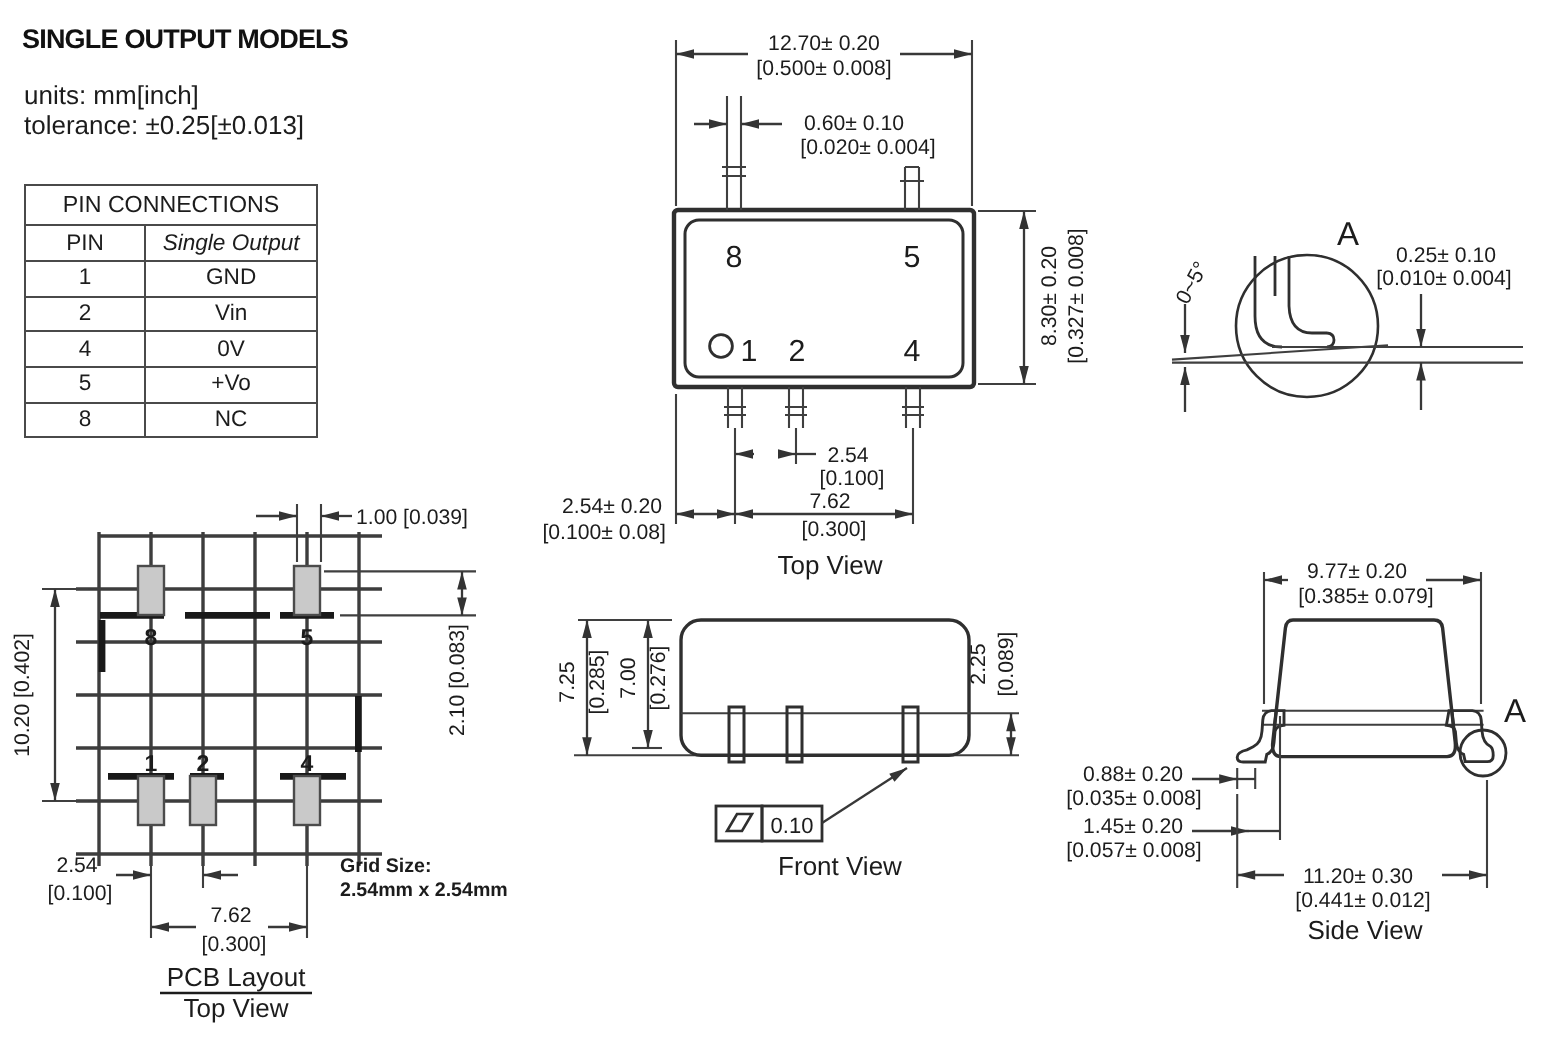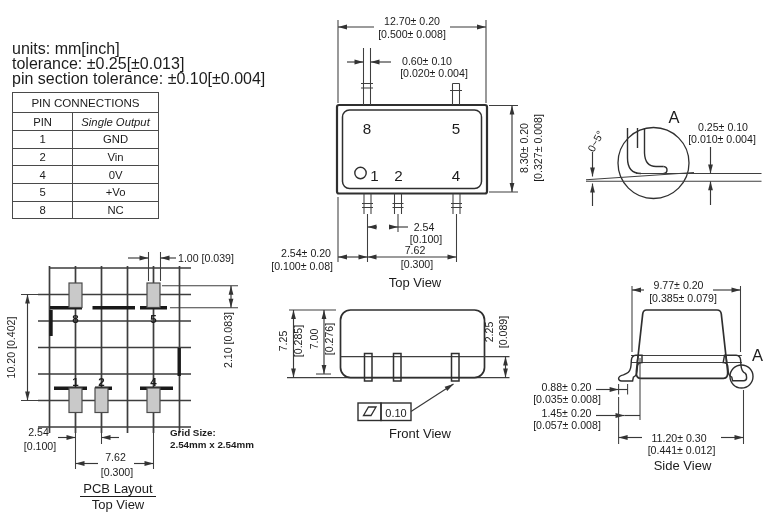--- a/index.html
+++ b/index.html
@@ -1,20 +1,20 @@
 <!DOCTYPE html>
 <html><head>
 <meta charset="utf-8">
 <style>
   html,body{margin:0;padding:0;background:#fff;}
   #stage{position:relative;width:780px;height:528px;background:#ffffff;overflow:hidden;
          font-family:"Liberation Sans",sans-serif;color:#1c1c1c;}
   .abs{position:absolute;}
   #title{left:11px;top:12px;font-size:13.5px;font-weight:bold;letter-spacing:-0.4px;color:#111;}
-  .note{left:12px;font-size:16px;color:#1c1c1c;}
+  .note{left:12px;font-size:13px;color:#1c1c1c;}
   
   #pintable{left:12px;top:92px;width:147px;border-collapse:collapse;font-size:11.3px;}
   #pintable td,#pintable th{border:1.3px solid #4a4a4a;text-align:center;padding:0;font-weight:normal;}
   #pintable .ttl{height:19px;font-size:11.6px;}
   #pintable .hdr td{height:17px;}
   #pintable .row td{height:16.7px;}
   #pintable .c1{width:60px;}
   #pintable .c2{width:86px;font-style:italic;}
   svg text{font-family:"Liberation Sans",sans-serif;fill:#1c1c1c;}
   .dimtxt{font-size:10.6px;}
@@ -28,23 +28,23 @@
   .dim{stroke:#383838;stroke-width:1.15;fill:none;}
   .grid{stroke:#3d3d3d;stroke-width:1.7;}
   .bar{stroke:#191919;stroke-width:3.4;}
   .pad{fill:#c9c9c9;stroke:#4b4b4b;stroke-width:1.2;}
 </style>
 </head>
 <body>
 
 <div id="stage">
 
+  <div class="abs" id="title">SINGLE OUTPUT MODELS</div>
   <div class="abs note" style="top:40px;">units: mm[inch]</div>
   <div class="abs note" style="top:55px;">tolerance: ±0.25[±0.013]</div>
-  <div class="abs note" style="top:70px;">pin section tolerance: ±0.10[±0.004]</div>
 
   <table class="abs" id="pintable">
     <tbody>
         <tr>
           <td colspan="2" class="ttl">PIN CONNECTIONS</td>
         </tr>
     <tr class="hdr">
       <td class="c1">PIN</td>
       <td class="c2">Single Output</td>
     </tr>

